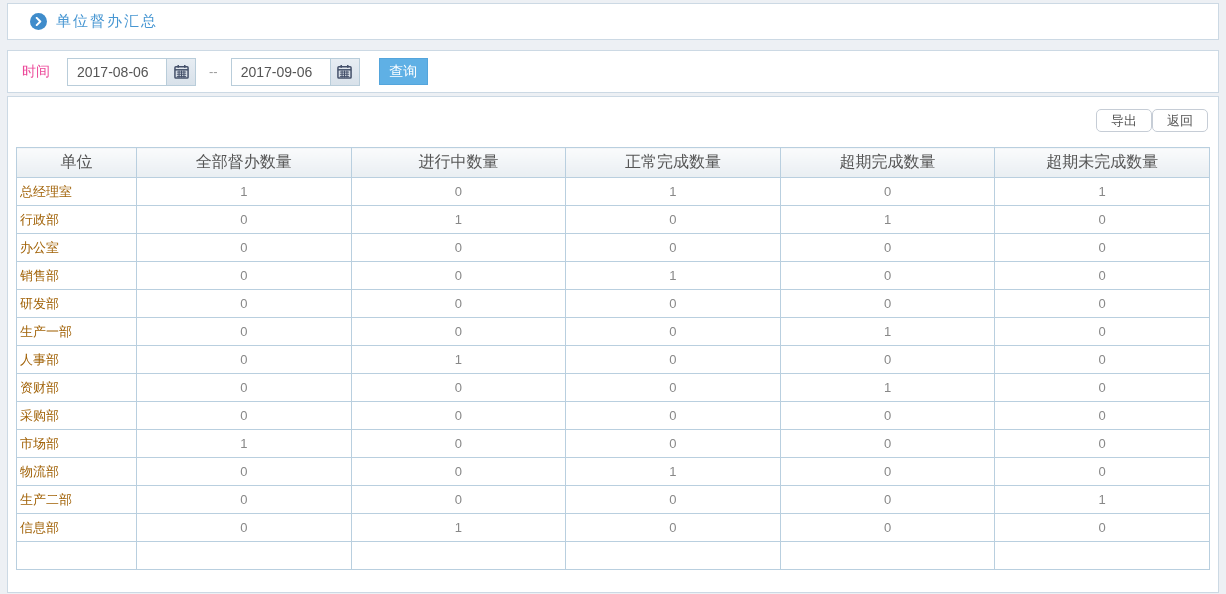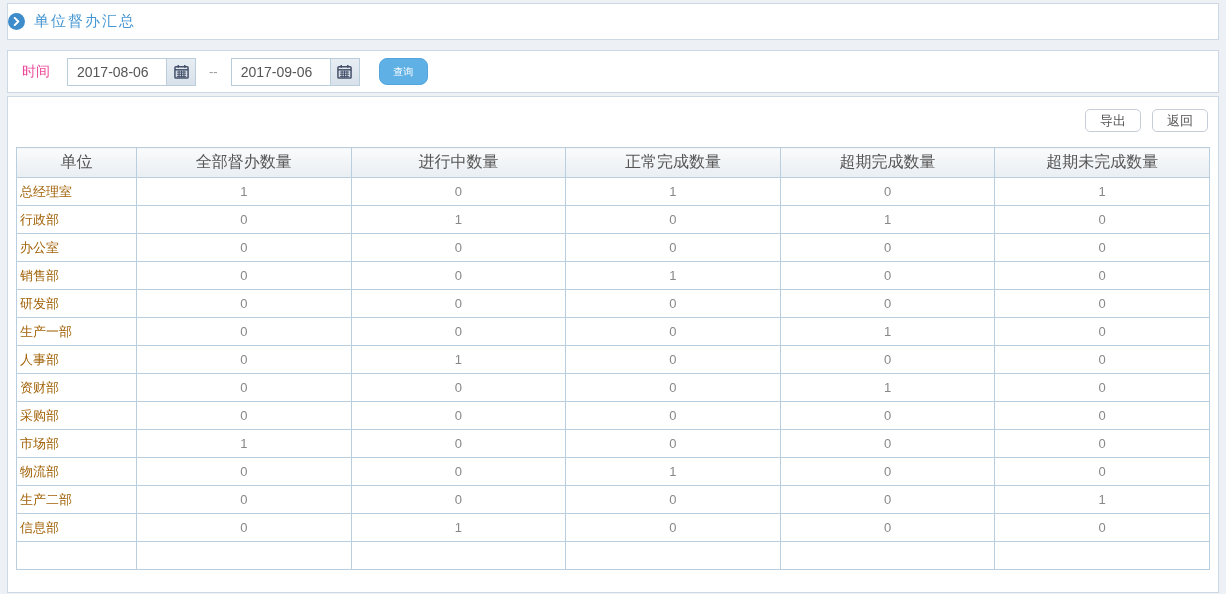--- a/index.html
+++ b/index.html
@@ -16,20 +16,21 @@
     border: 1px solid #ccd9e4;
     margin: 0 7px;
   }
 
   
   .title-bar {
     margin-top: 3px;
     height: 37px;
     display: flex;
     align-items: center;
+    padding-left: 22px;
   }
   .title-icon {
     width: 17px; height: 17px;
     border-radius: 50%;
     background: #3f8ccb;
     display: inline-flex;
     align-items: center;
     justify-content: center;
     margin-right: 9px;
     flex: 0 0 auto;
@@ -71,38 +72,37 @@
     border: 1px solid #b9cdda;
     display: flex; align-items: center; justify-content: center;
     cursor: pointer;
   }
   .range-sep { color: #999; margin: 0 13px; font-size: 13px; }
   .search-btn {
     margin-left: 19px;
     width: 49px; height: 27px;
     background: #5fb0e5;
     border: 1px solid #54a5dc;
-    border-radius: 8px;
+    border-radius: 0;
     color: #fff;
-    font-size: 10px;
+    font-size: 14px;
     cursor: pointer;
     font-family: "Liberation Sans", "DejaVu Sans", sans-serif;
   }
 
   
   .main-panel {
     margin-top: 3px;
     height: 497px;
     overflow: hidden;
   }
   .toolbar {
     display: flex;
     justify-content: flex-end;
     padding: 12px 10px 0 0;
-    gap: 11px;
   }
   .tool-btn {
     height: 23px;
     padding: 0 14px;
     background: #fff;
     border: 1px solid #c6cdd6;
     border-radius: 5px;
     color: #555;
     font-size: 13px;
     cursor: pointer;

